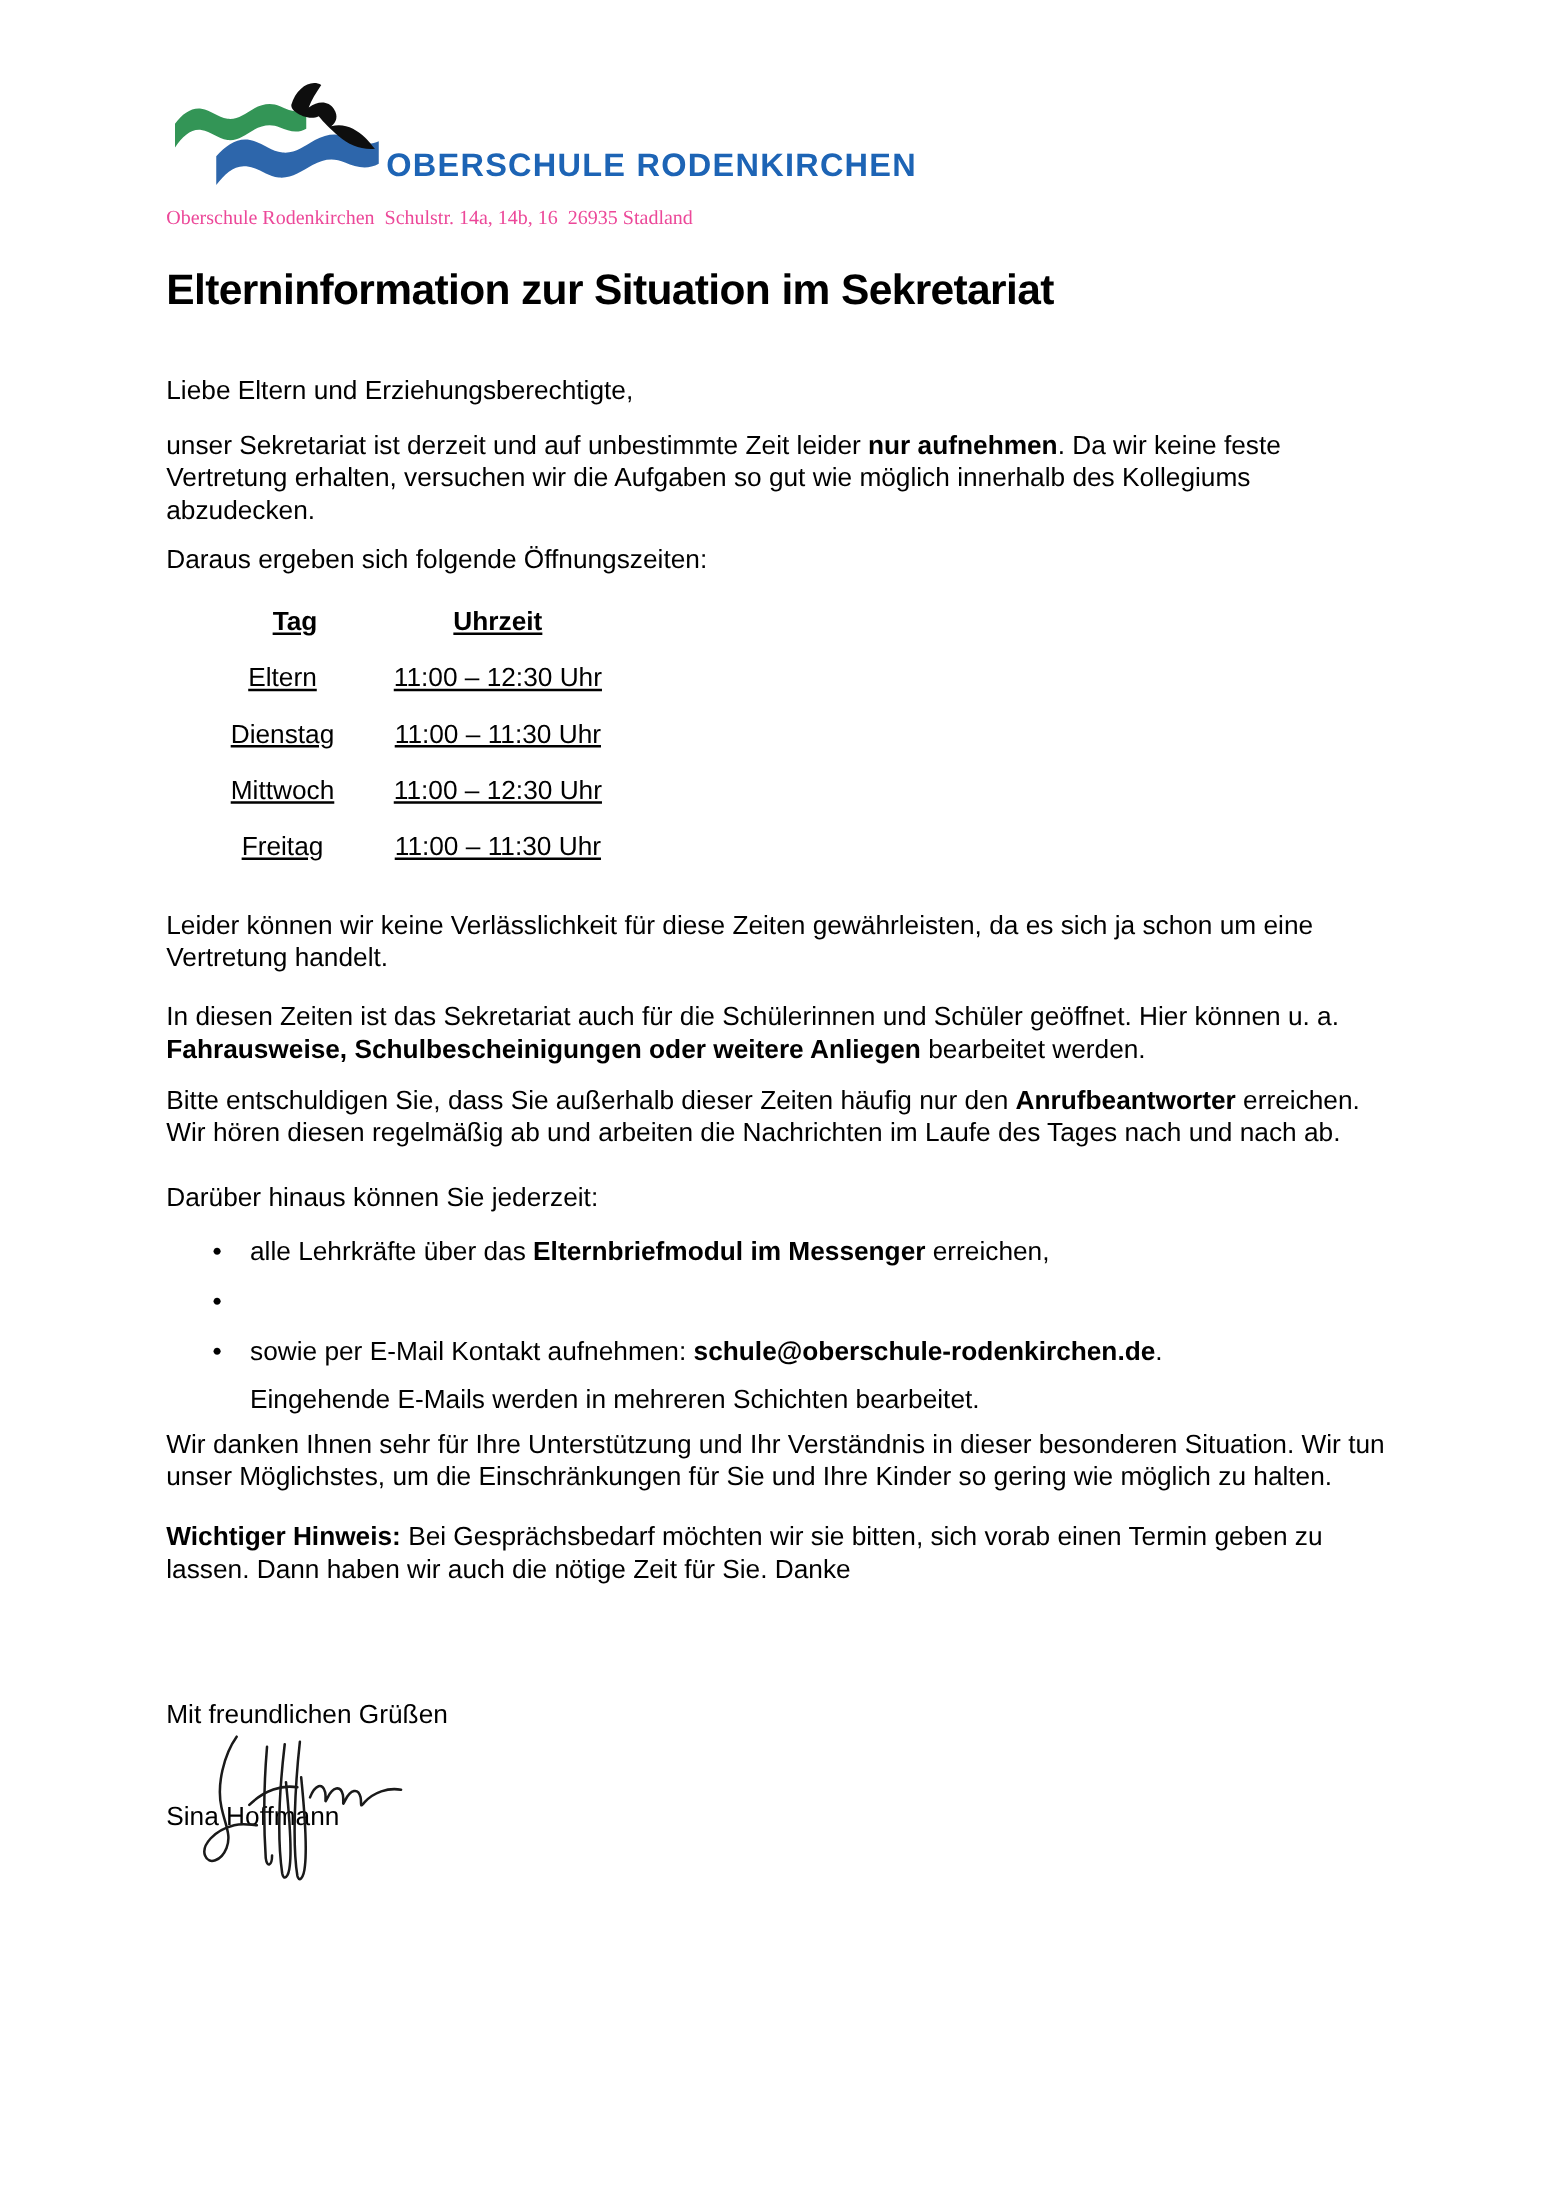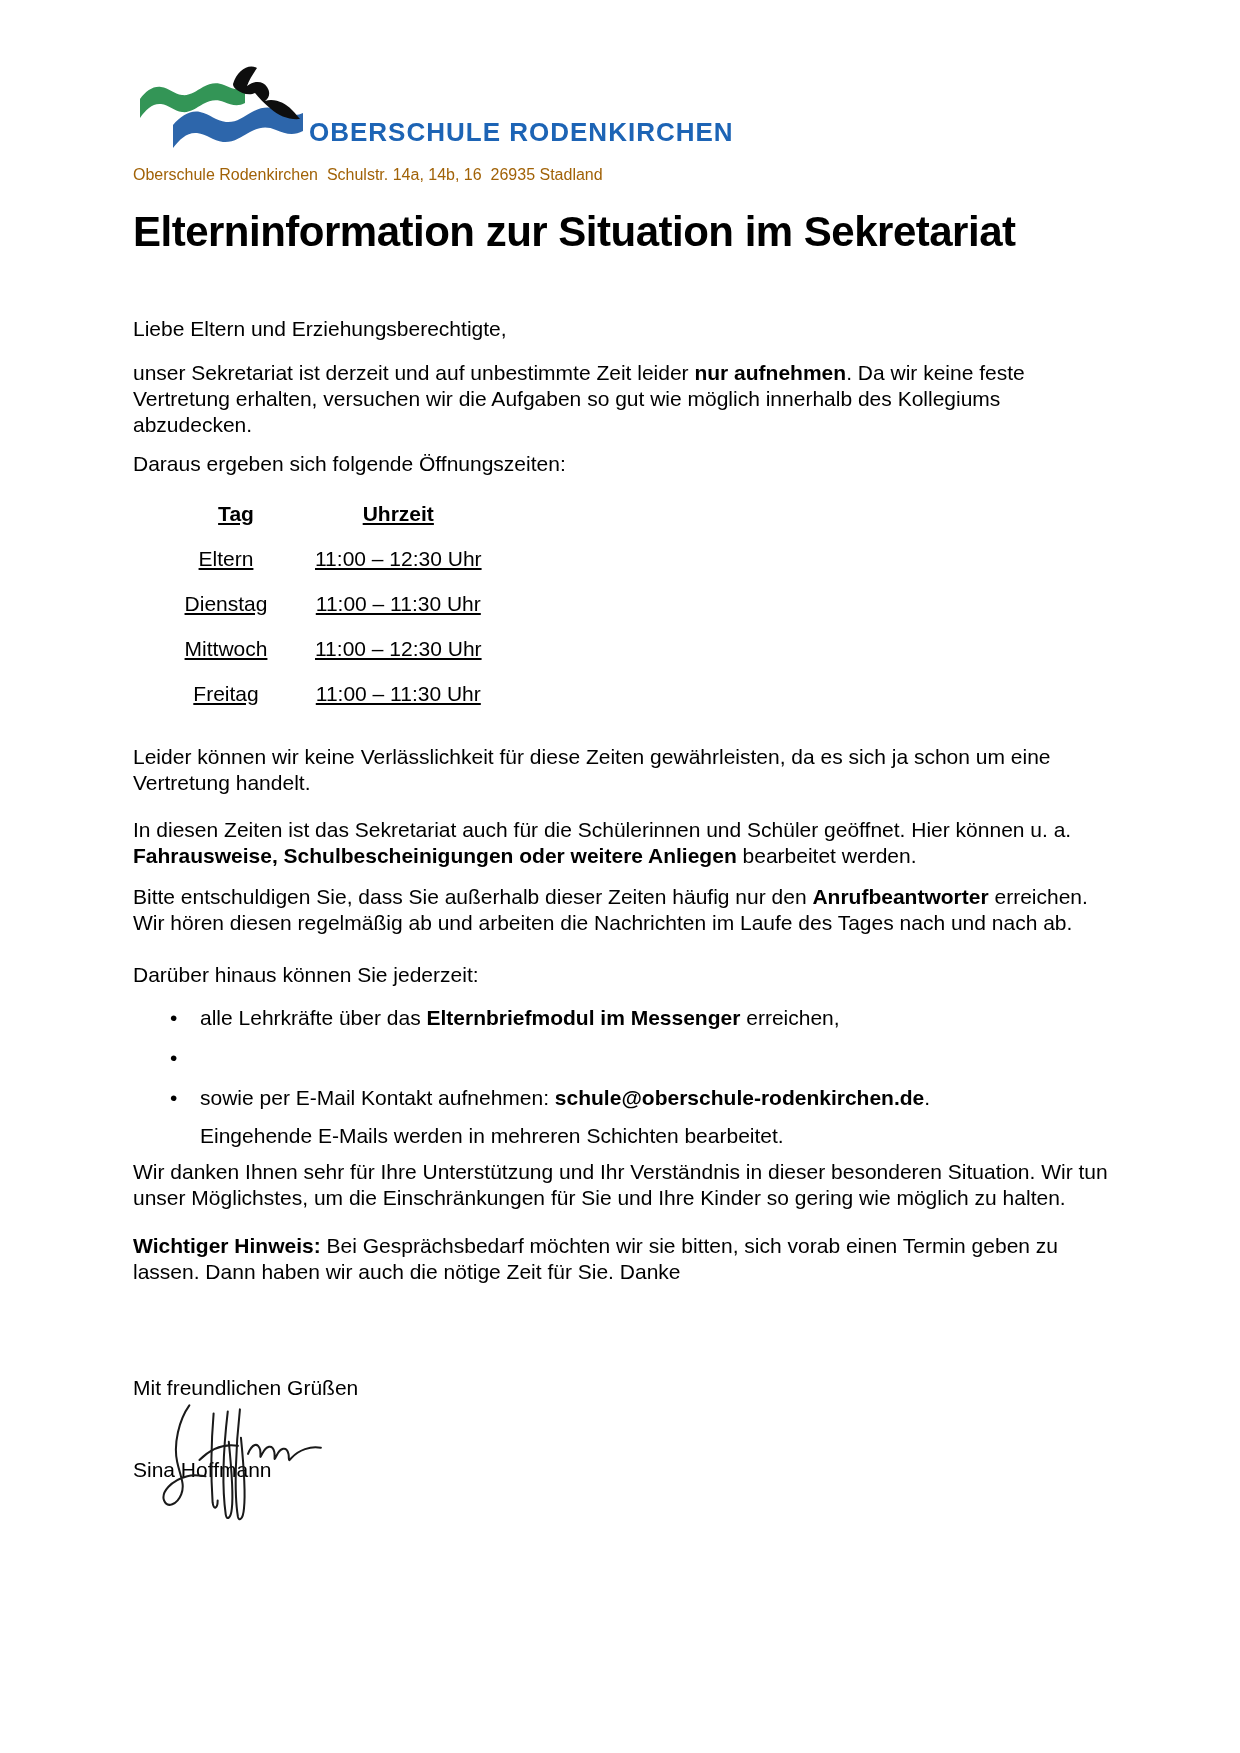--- a/index.html
+++ b/index.html
@@ -8,24 +8,24 @@
     background:#ffffff;color:#000;
     font-family:"Liberation Sans","DejaVu Sans",sans-serif;
     padding:62px 122px 0 133px;overflow:hidden;border-radius:12px;
   }
   .logo-row{display:flex;align-items:flex-end;height:90px;}
   .logo-waves{width:172px;height:92px;flex:0 0 auto;display:block;}
   .logo-name{
     font-size:26px;font-weight:bold;letter-spacing:1px;color:#1d64b5;
     margin:0 0 4px 4px;white-space:nowrap;
   }
-  .address{font-size:16px;margin-top:14px;white-space:pre;color:#a16207;}
-  .title{font-size:42px;line-height:48px;font-weight:bold;letter-spacing:-0.5px;margin:24px 0 0 0;}
+  .address{font-size:16px;margin-top:14px;white-space:pre;color:#ec4899;font-family:Liberation Serif, serif;}
+  .title{font-size:34px;line-height:48px;font-weight:bold;letter-spacing:-0.5px;margin:24px 0 0 0;}
   p{margin:0;font-size:21px;line-height:26px;}
-  .salutation{margin-top:60px;}
+  .salutation{margin-top:44px;}
   .p-intro{margin-top:18px;}
   .p-lead{margin-top:13px;}
   table.hours{border-collapse:collapse;margin:14px 0 28px 0;}
   table.hours th,table.hours td{
     font-size:21px;height:45px;padding:0;vertical-align:middle;text-align:center;font-weight:normal;text-decoration:underline;
   }
   table.hours th{font-weight:bold;}
   table.hours .c1{width:158px;}
   table.hours th.c1{padding-left:24px;}
   table.hours td.c1{padding-left:4px;}

